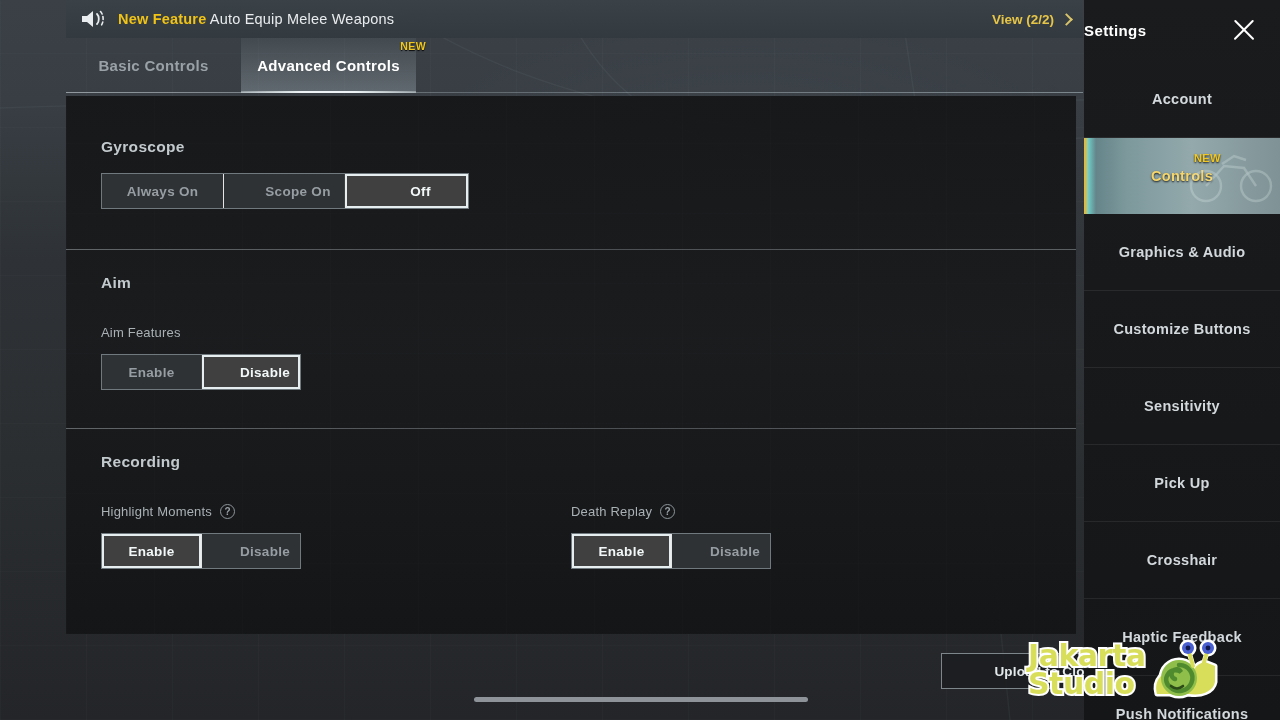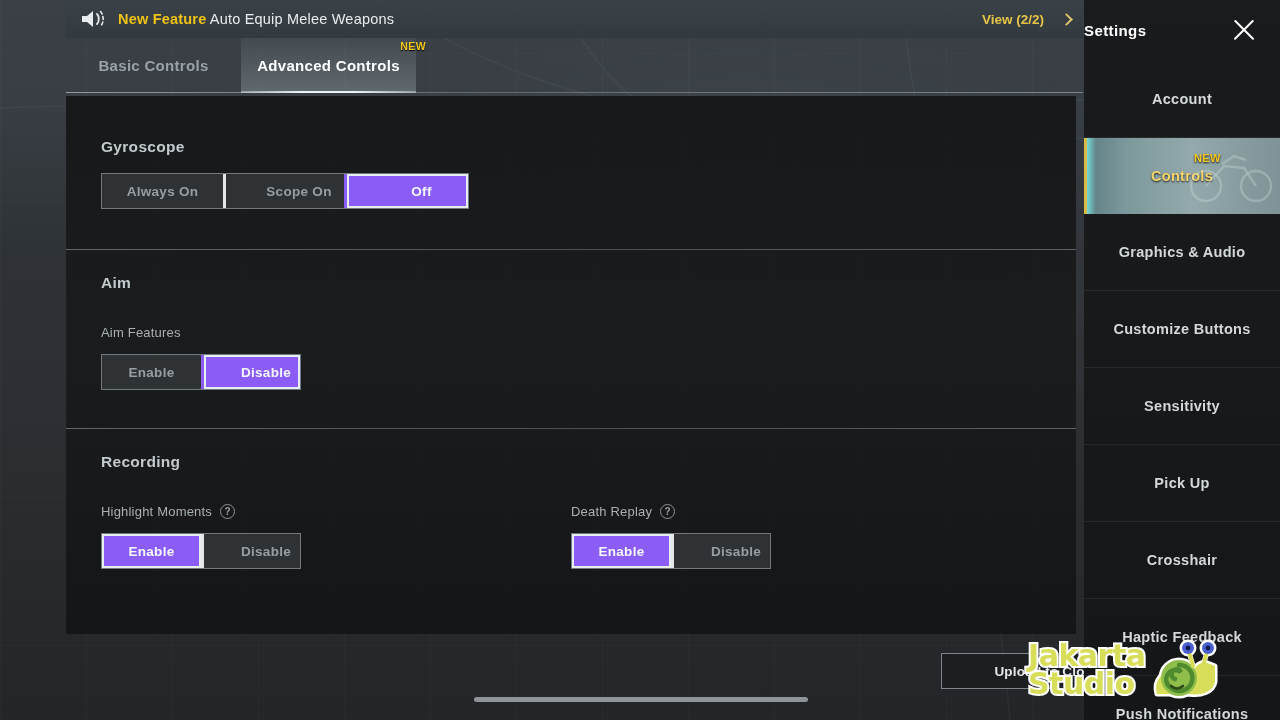--- a/index.html
+++ b/index.html
@@ -37,21 +37,21 @@
     display:flex; align-items:center; z-index:30;
   }
   .banner-speaker { width:26px; height:22px; margin-left:14px; flex:0 0 auto; }
   .banner-text {
     margin-left:12px; font-size:14.5px; letter-spacing:.2px;
     white-space:nowrap; font-weight:bold;
   }
   .banner-new { color:#f0c316; }
   .banner-rest { color:#e9ecee; font-weight:normal; }
   .banner-view {
-    margin-left:auto; margin-right:12px; display:flex; align-items:center; gap:18px;
+    margin-left:auto; margin-right:12px; display:flex; align-items:center; gap:8px;
     color:#e7c547; font-size:13.5px; font-weight:bold; white-space:nowrap;
   }
   .chev {
     width:9px; height:9px; border-top:2px solid #d9c46a; border-right:2px solid #d9c46a;
     transform:rotate(45deg); display:inline-block;
   }
 
   
   .tabbar {
     position:absolute; left:66px; top:38px; width:1017px; height:55px; z-index:20;
@@ -110,23 +110,23 @@
 
   
   .seg {
     display:inline-flex; border:1px solid #70797e; height:36px; background:#2a2d30;
   }
   .seg .opt {
     display:flex; align-items:center; justify-content:center;
     color:#969ea3; font-size:13.5px; font-weight:bold; letter-spacing:.3px;
     position:relative; cursor:pointer; background:#2f3235;
   }
-  .seg .opt + .opt { border-left:3px solid #e5e5e5;padding-left:28px; }
+  .seg .opt + .opt { border-left:1px solid #e5e5e5;padding-left:28px; }
   .seg .opt.sel {
-    color:#f2f7f8; background:#8b5cf6;
+    color:#f2f7f8; background:#404040;
     box-shadow:0 0 0 2px #e7eef0 inset;
     border-left-color:transparent;
     z-index:3;
   }
   .seg-gyro .opt { width:121px; }
   .seg-gyro .opt:nth-child(3) { width:124px; }
   .seg-2 .opt { width:99px; }
 
   .help-ic {
     width:15px; height:15px; border:1.4px solid #8d959a; border-radius:50%;

